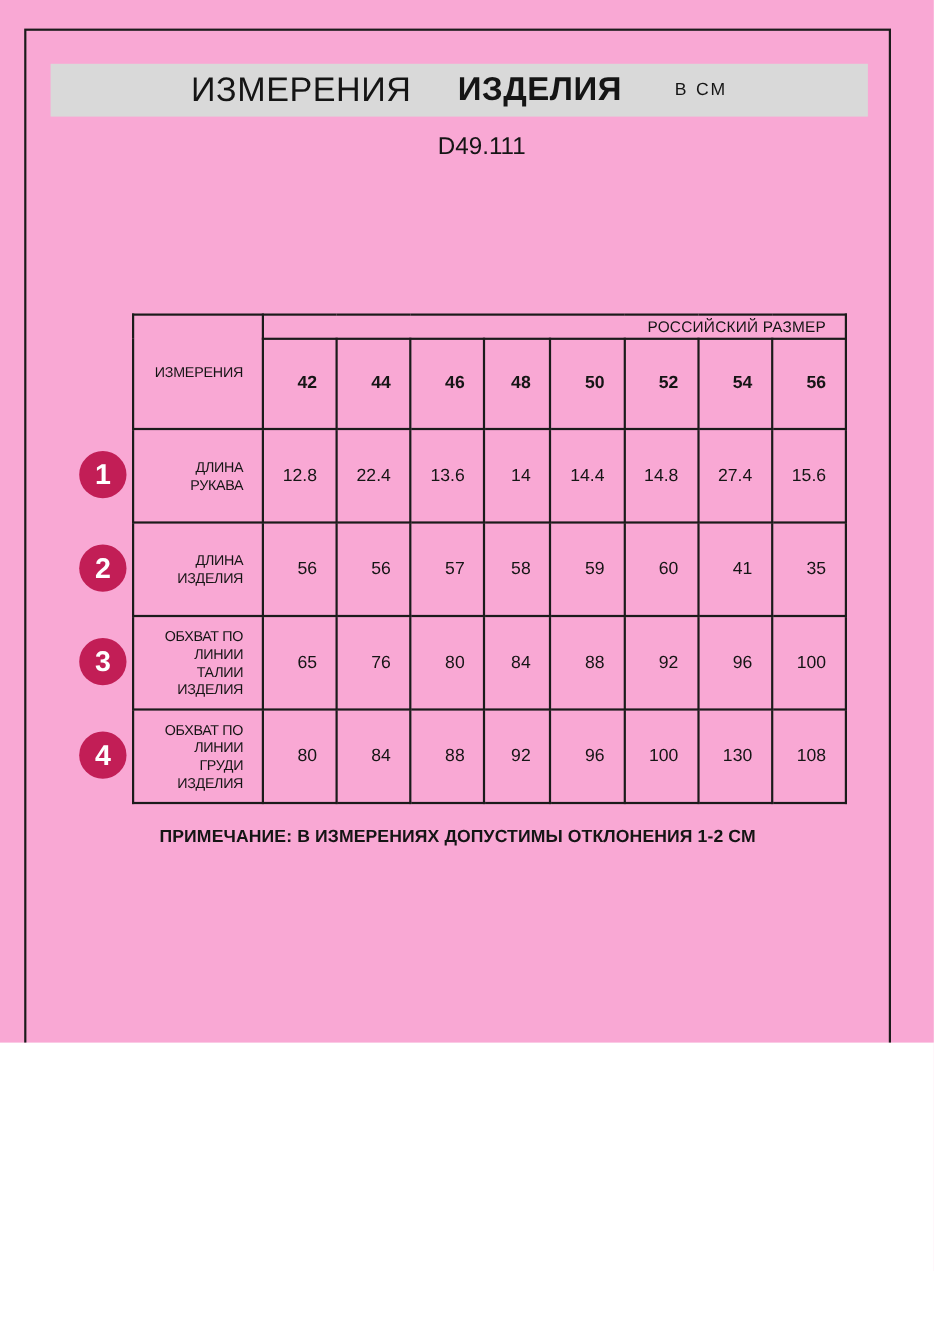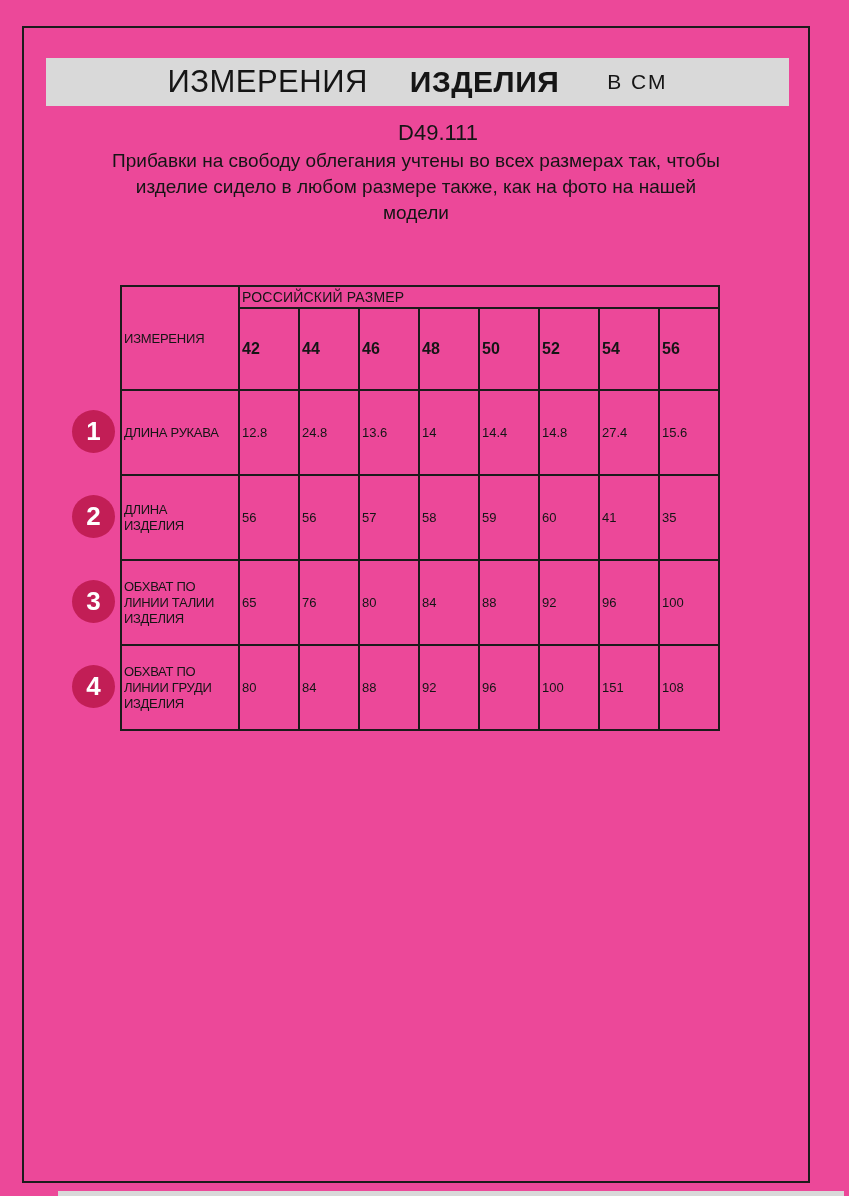--- a/index.html
+++ b/index.html
@@ -5,22 +5,22 @@
   html, body {
     margin: 0;
     padding: 0;
     background: #ffffff;
     font-family: "Liberation Sans", "DejaVu Sans", sans-serif;
     color: #151515;
   }
   .page {
     position: relative;
     width: 849px;
-    height: 1196px;
-    background: #ec4899;
+    height: 948px;
+    background: #f9a8d4;
     overflow: hidden;
   }
   .frame {
     position: absolute;
     left: 22px;
     top: 26px;
     width: 788px;
     height: 1157px;
     border: 2px solid #1b1b1b;
     box-sizing: border-box;
@@ -43,21 +43,21 @@
     white-space: nowrap;
   }
   .banner .t2 {
     font-size: 30px;
     font-weight: 700;
     margin-left: 42px;
     letter-spacing: 0.5px;
     white-space: nowrap;
   }
   .banner .t3 {
-    font-size: 21px;
+    font-size: 16px;
     font-weight: 400;
     margin-left: 48px;
     letter-spacing: 2px;
     white-space: nowrap;
   }
   .model {
     position: absolute;
     left: 0;
     top: 92px;
     width: 100%;
@@ -79,23 +79,23 @@
   }
   table.size-table {
     position: absolute;
     left: 96px;
     top: 257px;
     border-collapse: collapse;
     table-layout: fixed;
   }
   table.size-table td {
     border: 2px solid #1b1b1b;
-    text-align: left;
+    text-align: right;
     vertical-align: middle;
-    padding: 0 2px;
+    padding: 0 17px;
     box-sizing: border-box;
   }
   col.c0 { width: 118px; }
   col.c  { width: 60px; }
   td.group {
     height: 22px;
     font-size: 14px;
     font-weight: 400;
     letter-spacing: 0.2px;
   }
@@ -110,21 +110,21 @@
     font-weight: 700;
   }
   tr.data-row td { height: 85px; }
   tr.data-row td.label {
     font-size: 13px;
     line-height: 16px;
     letter-spacing: -0.3px;
     white-space: pre-line;
   }
   tr.data-row td.val {
-    font-size: 13px;
+    font-size: 16px;
     font-weight: 400;
   }
   .badge {
     position: absolute;
     left: 48px;
     width: 43px;
     height: 43px;
     border-radius: 50%;
     background: var(--badge, #c21e56);
     display: flex;
@@ -162,23 +162,20 @@
   <div class="frame">
 
     <div class="banner">
       <span class="t1">ИЗМЕРЕНИЯ</span>
       <span class="t2">ИЗДЕЛИЯ</span>
       <span class="t3">В СМ</span>
     </div>
 
     <div class="model">D49.111</div>
 
-    <div class="desc">Прибавки на свободу облегания учтены во всех размерах так, чтобы
-изделие сидело в любом размере также, как на фото на нашей
-модели</div>
 
     <table class="size-table">
       <colgroup>
         <col class="c0">
           <col class="c">
           <col class="c">
           <col class="c">
           <col class="c">
           <col class="c">
           <col class="c">
@@ -197,21 +194,21 @@
           <td>48</td>
           <td>50</td>
           <td>52</td>
           <td>54</td>
           <td>56</td>
         </tr>
 
         <tr class="data-row">
           <td class="label">ДЛИНА РУКАВА</td>
           <td class="val">12.8</td>
-          <td class="val">24.8</td>
+          <td class="val">22.4</td>
           <td class="val">13.6</td>
           <td class="val">14</td>
           <td class="val">14.4</td>
           <td class="val">14.8</td>
           <td class="val">27.4</td>
           <td class="val">15.6</td>
         </tr>
 
         <tr class="data-row">
           <td class="label">ДЛИНА
@@ -243,35 +240,36 @@
         <tr class="data-row">
           <td class="label">ОБХВАТ ПО
 ЛИНИИ ГРУДИ
 ИЗДЕЛИЯ</td>
           <td class="val">80</td>
           <td class="val">84</td>
           <td class="val">88</td>
           <td class="val">92</td>
           <td class="val">96</td>
           <td class="val">100</td>
-          <td class="val">151</td>
+          <td class="val">130</td>
           <td class="val">108</td>
         </tr>
       </tbody>
     </table>
 
     <div class="badge" style="top:382px">
       <span>1</span>
     </div>
     <div class="badge" style="top:467px">
       <span>2</span>
     </div>
     <div class="badge" style="top:552px">
       <span>3</span>
     </div>
     <div class="badge" style="top:637px">
       <span>4</span>
     </div>
 
+    <div class="note">ПРИМЕЧАНИЕ: В ИЗМЕРЕНИЯХ ДОПУСТИМЫ ОТКЛОНЕНИЯ 1-2 СМ</div>
   </div>
 
   <div class="bottom-artifact"></div>
 </div>
 
 </body></html>

